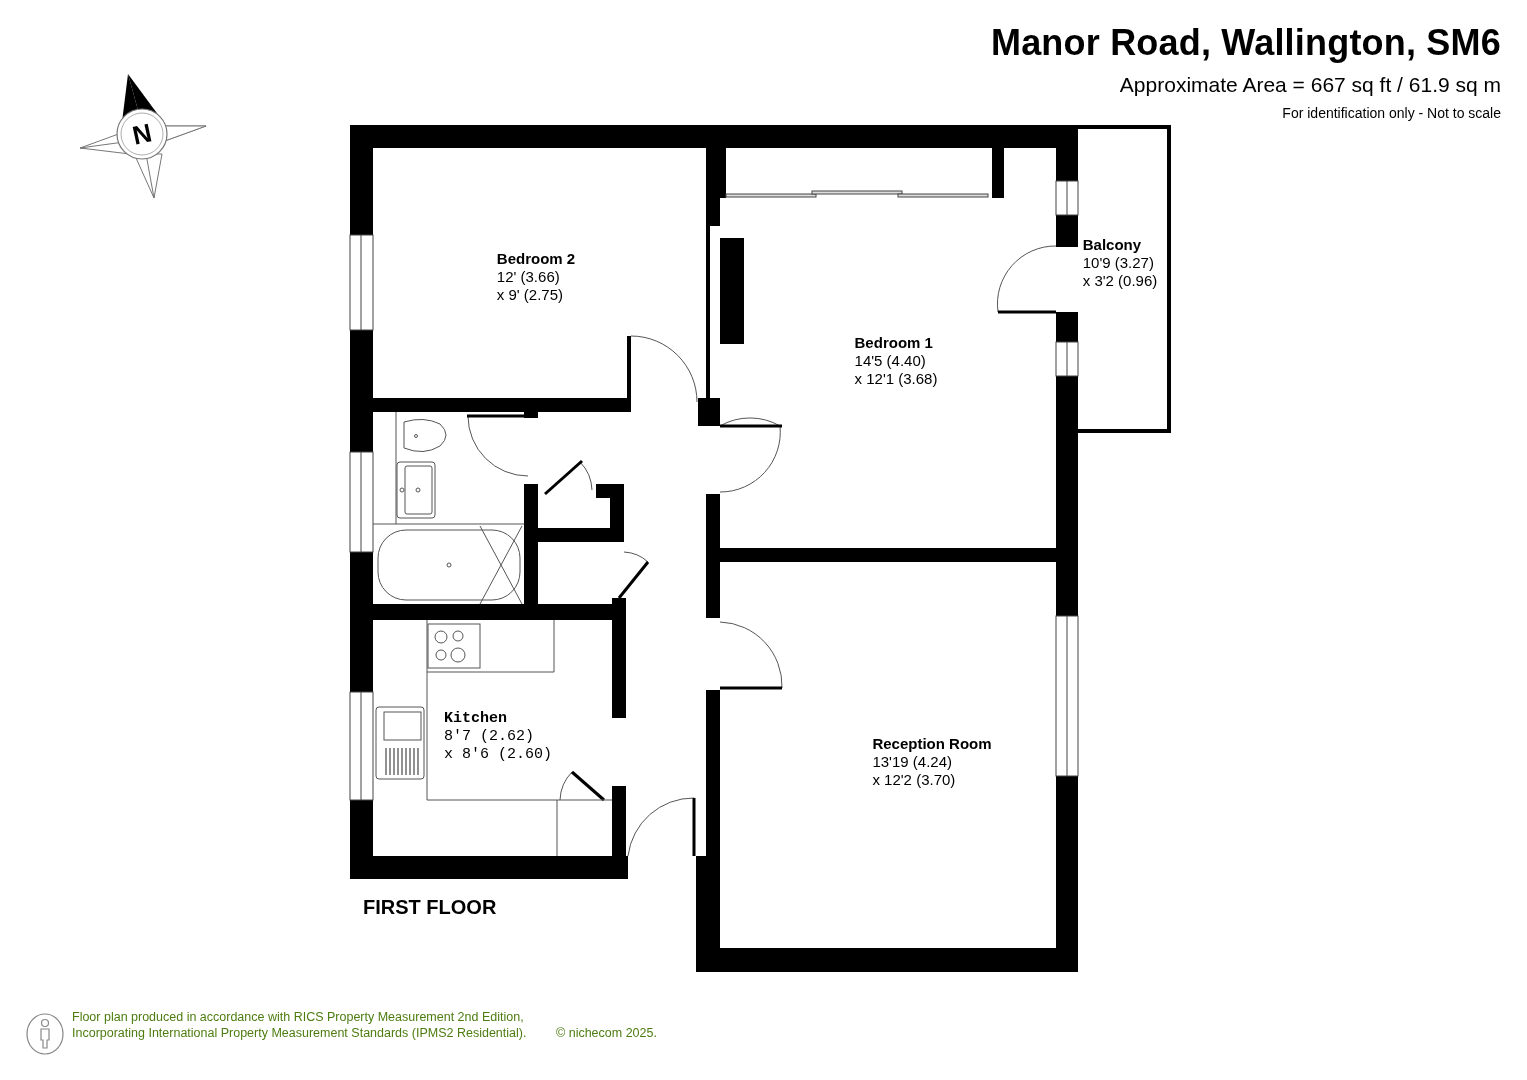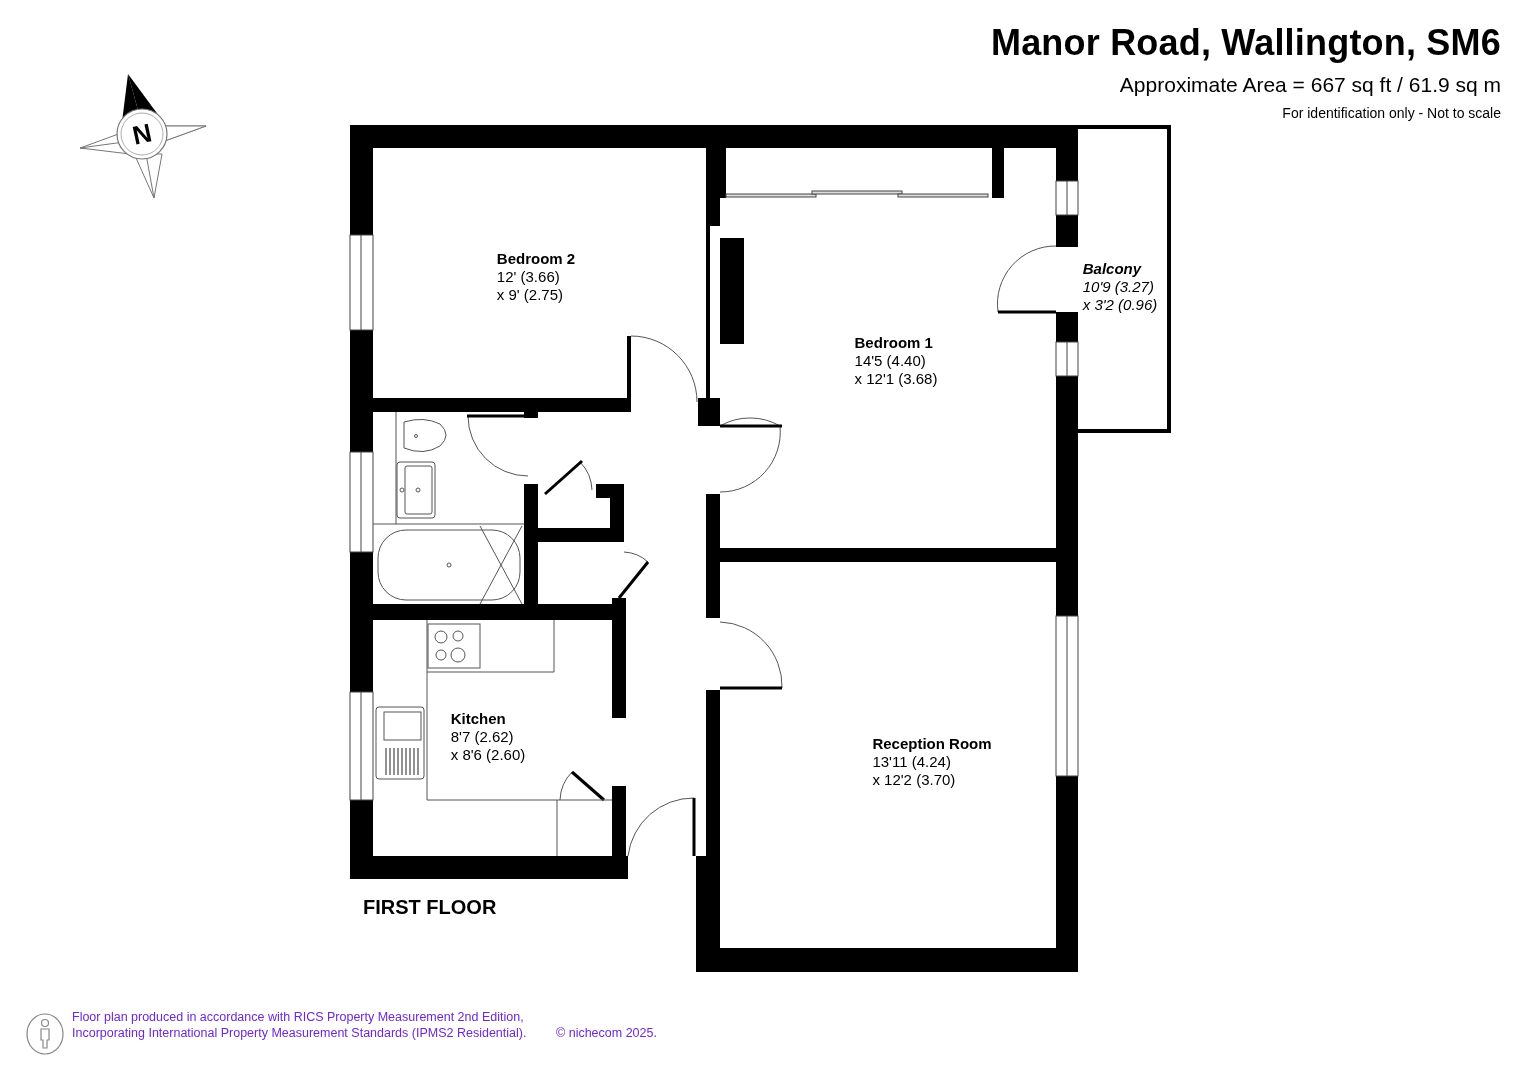--- a/index.html
+++ b/index.html
@@ -4,21 +4,21 @@
 <style>
   html, body { margin:0; padding:0; background:#ffffff; }
   body { width:1527px; height:1080px; position:relative; overflow:hidden; font-family:"Liberation Sans", sans-serif; color:#000; }
   .title { position:absolute; right:26px; top:22px; font-size:36px; font-weight:bold; letter-spacing:0.2px; white-space:nowrap; }
   .area { position:absolute; right:26px; top:73px; font-size:21px; white-space:nowrap; }
   .note { position:absolute; right:26px; top:105px; font-size:14px; white-space:nowrap; }
   .plan { position:absolute; left:0; top:0; }
   .room-label { position:absolute; text-align:left; font-size:15px; line-height:18px; transform:translateX(-50%); white-space:nowrap; }
   .room-label .name { font-weight:bold; }
   .floor-label { position:absolute; left:363px; top:896px; font-size:20px; font-weight:bold; }
-  .footer { position:absolute; left:72px; top:1010px; font-size:12.5px; line-height:15.5px; color:#6d28d9; white-space:nowrap; }
+  .footer { position:absolute; left:72px; top:1010px; font-size:12.5px; line-height:15.5px; color:#4d7c0f; white-space:nowrap; }
   .footer .copy { position:absolute; left:484px; top:15.5px; }
   .footer-icon { position:absolute; left:25px; top:1012px; }
   .compass { position:absolute; left:78px; top:70px; }
 </style>
 </head>
 <body>
 
 <div class="title">Manor Road, Wallington, SM6</div>
 <div class="area">Approximate Area = 667 sq ft / 61.9 sq m</div>
 <div class="note">For identification only - Not to scale</div>
@@ -176,33 +176,33 @@
 <div class="room-label" style="left:536px; top:250px;">
   <div class="name">Bedroom 2</div>
   <div>12' (3.66)</div>
   <div>x 9' (2.75)</div>
 </div>
 <div class="room-label" style="left:890px; top:334px;margin-left:6px;">
   <div class="name">Bedroom 1</div>
   <div>14'5 (4.40)</div>
   <div>x 12'1 (3.68)</div>
 </div>
-<div class="room-label" style="left:1120px; top:260px;font-style:italic;">
+<div class="room-label" style="left:1120px; top:236px;">
   <div class="name">Balcony</div>
   <div>10'9 (3.27)</div>
   <div>x 3'2 (0.96)</div>
 </div>
-<div class="room-label" style="left:488px; top:710px;">
+<div class="room-label" style="left:498px; top:710px;font-family:Liberation Mono, monospace;">
   <div class="name">Kitchen</div>
   <div>8'7 (2.62)</div>
   <div>x 8'6 (2.60)</div>
 </div>
 <div class="room-label" style="left:890px; top:735px;margin-left:42px;">
   <div class="name">Reception Room</div>
-  <div>13'11 (4.24)</div>
+  <div>13'19 (4.24)</div>
   <div>x 12'2 (3.70)</div>
 </div>
 
 <div class="floor-label">FIRST FLOOR</div>
 
 <div class="footer-icon">
   <svg width="40" height="44" viewBox="0 0 40 44">
     <ellipse cx="20" cy="22" rx="18" ry="20" fill="none" stroke="#888" stroke-width="1.2"></ellipse>
     <circle cx="20" cy="11" r="3.5" fill="none" stroke="#888" stroke-width="1.2"></circle>
     <path d="M16 17 L24 17 L24 28 L22 28 L22 36 L18 36 L18 28 L16 28 Z" fill="none" stroke="#888" stroke-width="1.2"></path>

